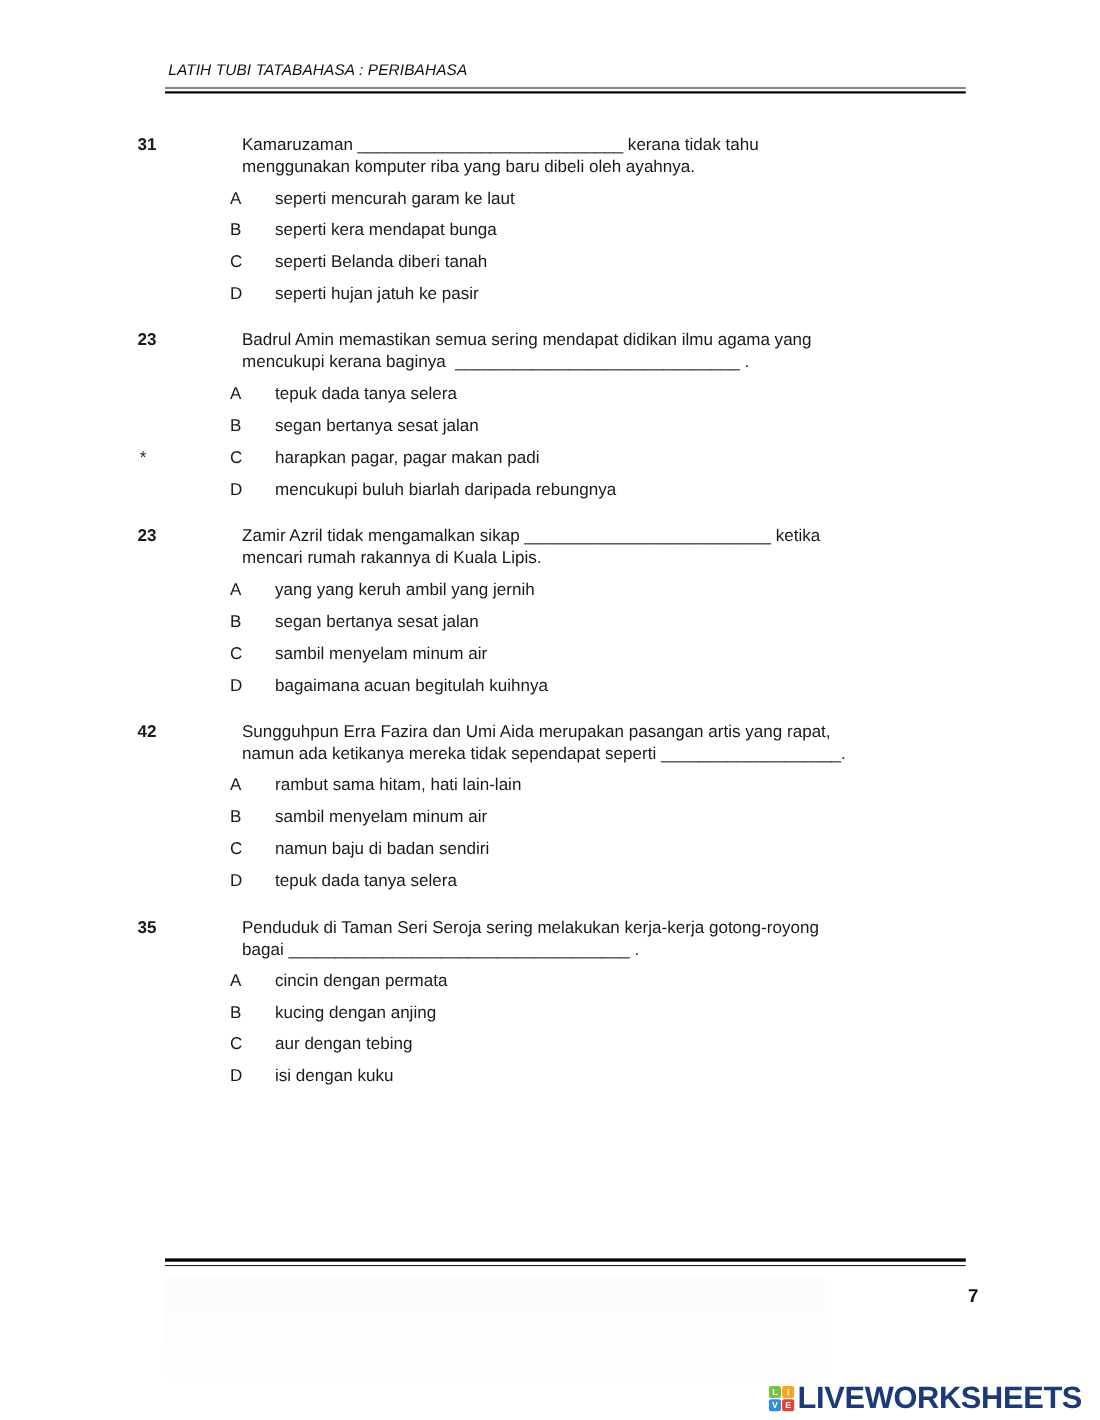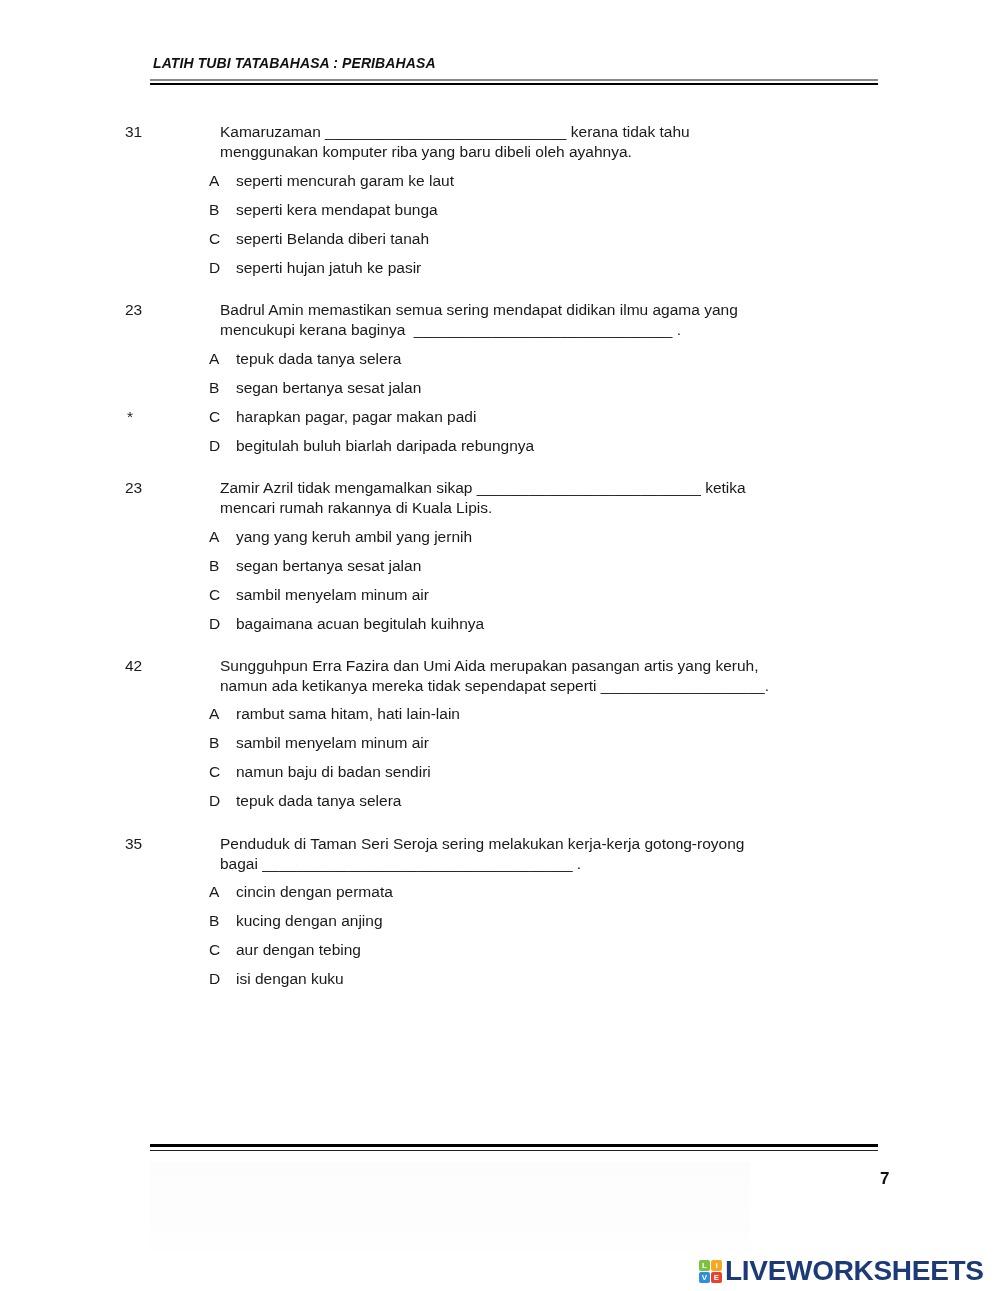--- a/index.html
+++ b/index.html
@@ -1,36 +1,36 @@
 <!DOCTYPE html>
 <html><head>
 <meta charset="utf-8">
 <style>
   * { box-sizing: border-box; margin: 0; padding: 0; }
   html, body { width: 1000px; height: 1291px; background: #ffffff; }
   body { position: relative; font-family: "Liberation Sans", sans-serif; color: #1a1a1a; overflow: hidden; }
 
   .header-title {
     position: absolute; left: 153px; top: 55px;
-    font-size: 14px; font-weight: bold; font-style: italic; color: #111;
+    font-size: 14px; font-weight: normal; font-style: italic; color: #111;
     letter-spacing: 0.1px;
   }
   .rule { position: absolute; left: 150px; width: 728px; }
   .rule-top-thin { top: 79px; height: 2px; background: #8a8a8a; }
   .rule-top-thick { top: 83px; height: 2px; background: #000; }
   .rule-bot-thick { top: 1144px; height: 3px; background: #000; }
   .rule-bot-thin { top: 1150px; height: 1px; background: #222; }
 
   .question { position: absolute; left: 0; width: 1000px; font-size: 15.5px; line-height: 20px; }
-  .q-num { position: absolute; left: 125px; top: 0; }
+  .q-num { position: absolute; left: 125px; top: 0; font-weight: bold; }
   .q-stem { position: absolute; left: 220px; top: 0; width: 620px; white-space: pre-wrap; }
   .option { position: absolute; left: 0; width: 1000px; height: 20px; }
   .opt-marker { position: absolute; left: 127px; top: 0; }
   .opt-letter { position: absolute; left: 209px; top: 0; }
-  .opt-text { position: absolute; left: 236px; top: 0; }
+  .opt-text { position: absolute; left: 250px; top: 0; }
 
   .page-number {
     position: absolute; left: 880px; top: 1169px;
     font-size: 17px; font-weight: bold; color: #111;
   }
   .footer-ghost {
     position: absolute; left: 150px; top: 1162px; width: 600px; height: 90px;
     background: linear-gradient(#fafafa, #fdfdfd);
     opacity: 0.6;
   }
@@ -92,21 +92,21 @@
       <span class="opt-text">segan bertanya sesat jalan</span>
     </div>
     <div class="option" style="top:107px;">
       <span class="opt-marker">*</span>
       <span class="opt-letter">C</span>
       <span class="opt-text">harapkan pagar, pagar makan padi</span>
     </div>
     <div class="option" style="top:136px;">
       <span class="opt-marker"></span>
       <span class="opt-letter">D</span>
-      <span class="opt-text">begitulah buluh biarlah daripada rebungnya</span>
+      <span class="opt-text">mencukupi buluh biarlah daripada rebungnya</span>
     </div>
   </div>
 
   <div class="question" style="top:478px;">
     <span class="q-num">23</span>
     <span class="q-stem">Zamir Azril tidak mengamalkan sikap __________________________ ketika
 mencari rumah rakannya di Kuala Lipis.</span>
     <div class="option" style="top:49px;">
       <span class="opt-marker"></span>
       <span class="opt-letter">A</span>
@@ -124,21 +124,21 @@
     </div>
     <div class="option" style="top:136px;">
       <span class="opt-marker"></span>
       <span class="opt-letter">D</span>
       <span class="opt-text">bagaimana acuan begitulah kuihnya</span>
     </div>
   </div>
 
   <div class="question" style="top:656px;">
     <span class="q-num">42</span>
-    <span class="q-stem">Sungguhpun Erra Fazira dan Umi Aida merupakan pasangan artis yang keruh,
+    <span class="q-stem">Sungguhpun Erra Fazira dan Umi Aida merupakan pasangan artis yang rapat,
 namun ada ketikanya mereka tidak sependapat seperti ___________________.</span>
     <div class="option" style="top:48px;">
       <span class="opt-marker"></span>
       <span class="opt-letter">A</span>
       <span class="opt-text">rambut sama hitam, hati lain-lain</span>
     </div>
     <div class="option" style="top:77px;">
       <span class="opt-marker"></span>
       <span class="opt-letter">B</span>
       <span class="opt-text">sambil menyelam minum air</span>

